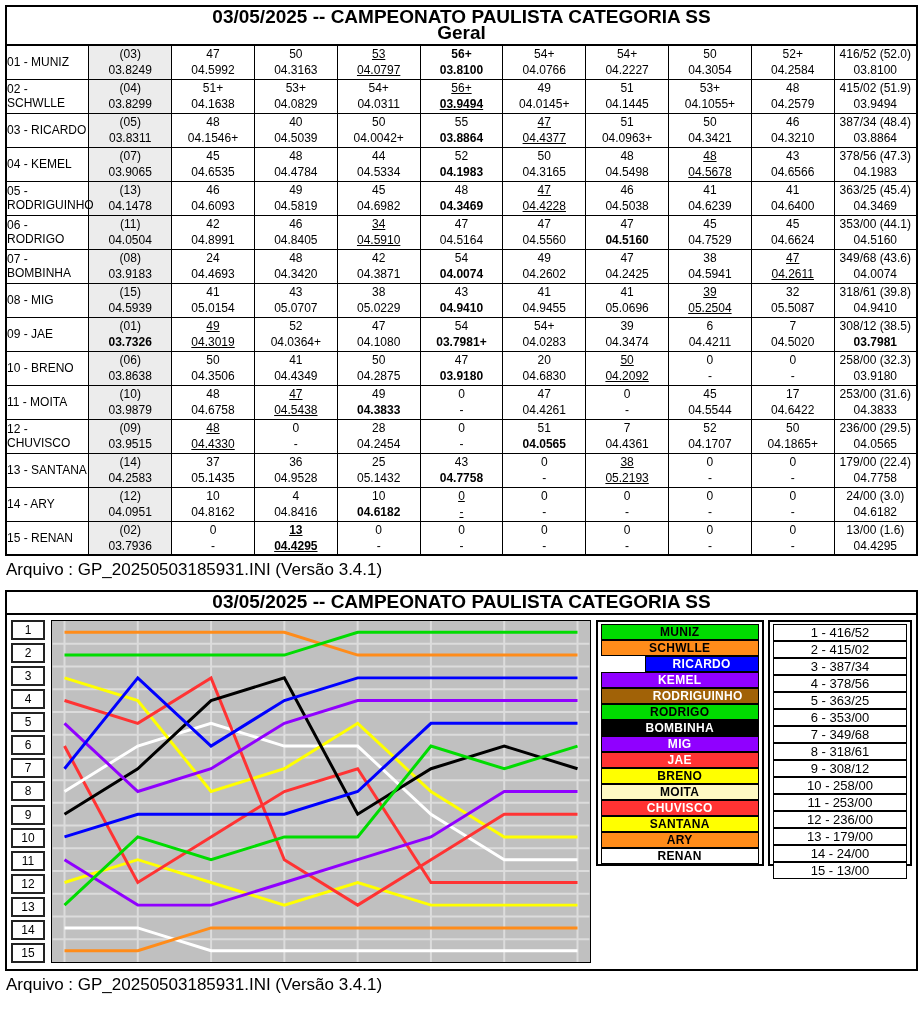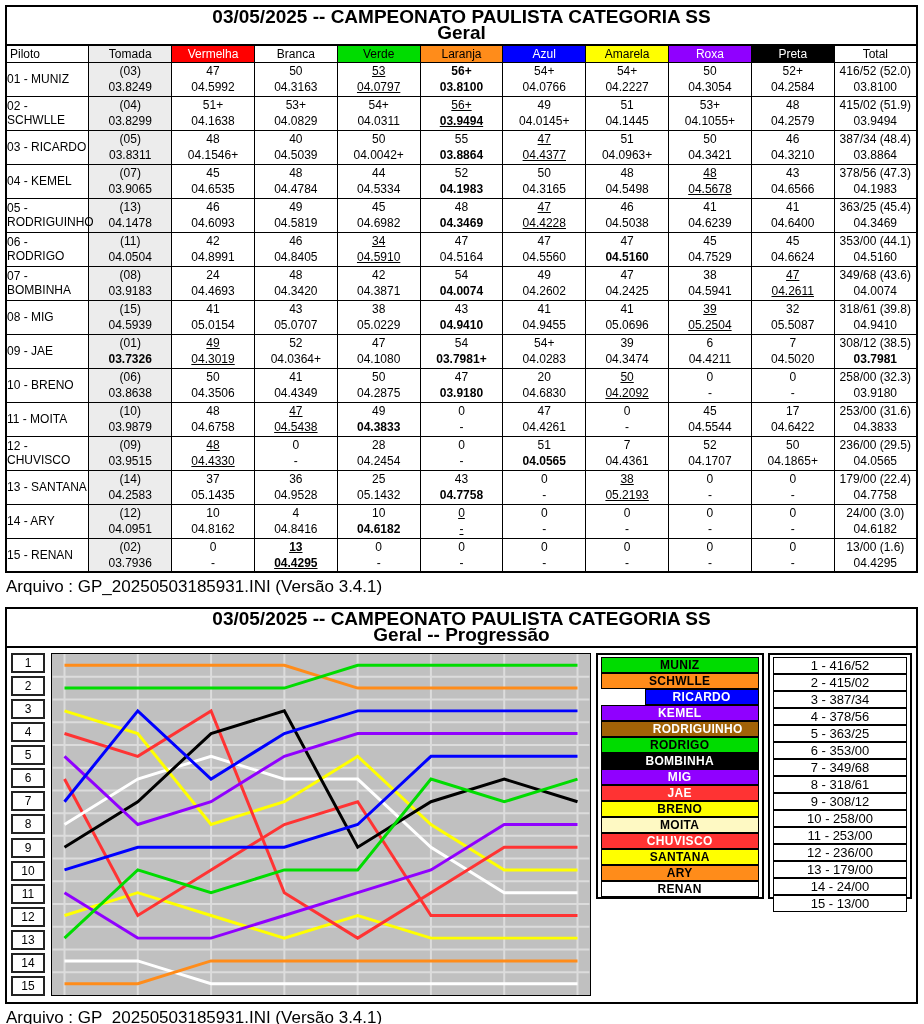--- a/index.html
+++ b/index.html
@@ -48,33 +48,20 @@
 <div class="page">
 
   <table class="results">
     <thead>
       <tr>
         <th class="title-cell" colspan="11">
           <div class="title-line">03/05/2025 -- CAMPEONATO PAULISTA CATEGORIA SS</div>
           <div class="title-line">Geral</div>
         </th>
       </tr>
-      <tr class="colhead" id="colhead-row">
-          <th class="left" style="background: rgb(255, 255, 255); color: rgb(0, 0, 0); width: 181px;">Piloto</th>
-          <th style="background: rgb(236, 236, 236); color: rgb(0, 0, 0); width: 67px;">Tomada</th>
-          <th style="background: rgb(255, 0, 0); color: rgb(255, 255, 255); width: 67px;">Vermelha</th>
-          <th style="background: rgb(255, 255, 255); color: rgb(0, 0, 0); width: 67px;">Branca</th>
-          <th style="background: rgb(0, 220, 0); color: rgb(0, 0, 0); width: 67px;">Verde</th>
-          <th style="background: rgb(255, 140, 26); color: rgb(0, 0, 0); width: 67px;">Laranja</th>
-          <th style="background: rgb(0, 0, 255); color: rgb(255, 255, 255); width: 67px;">Azul</th>
-          <th style="background: rgb(255, 255, 0); color: rgb(0, 0, 0); width: 67px;">Amarela</th>
-          <th style="background: rgb(144, 0, 255); color: rgb(255, 255, 255); width: 67px;">Roxa</th>
-          <th style="background: rgb(0, 0, 0); color: rgb(255, 255, 255); width: 67px;">Preta</th>
-          <th style="background: rgb(255, 255, 255); color: rgb(0, 0, 0); width: 128px;">Total</th>
-        </tr>
     </thead>
     <tbody id="table-body">
         <tr>
           <td class="piloto">01 - MUNIZ</td>
           <td class="two tomada">
             <span class="l1">(03)</span>
             <span class="l2">03.8249</span>
           </td>
           <td class="two">
             <span class="l1">47</span>
@@ -715,21 +702,20 @@
             <span class="l2">04.4295</span>
           </td>
         </tr>
       </tbody>
   </table>
   <div class="file-footer">Arquivo : GP_20250503185931.INI (Versão 3.4.1)</div>
 
   <div class="panel">
     <div class="panel-title">
       <div class="title-line">03/05/2025 -- CAMPEONATO PAULISTA CATEGORIA SS</div>
-      <div class="title-line">Geral -- Progressão</div>
     </div>
     <div class="chart-row">
       <div class="pos-col" id="pos-col">
           <div class="pos-box">1</div>
           <div class="pos-box">2</div>
           <div class="pos-box">3</div>
           <div class="pos-box">4</div>
           <div class="pos-box">5</div>
           <div class="pos-box">6</div>
           <div class="pos-box">7</div>

